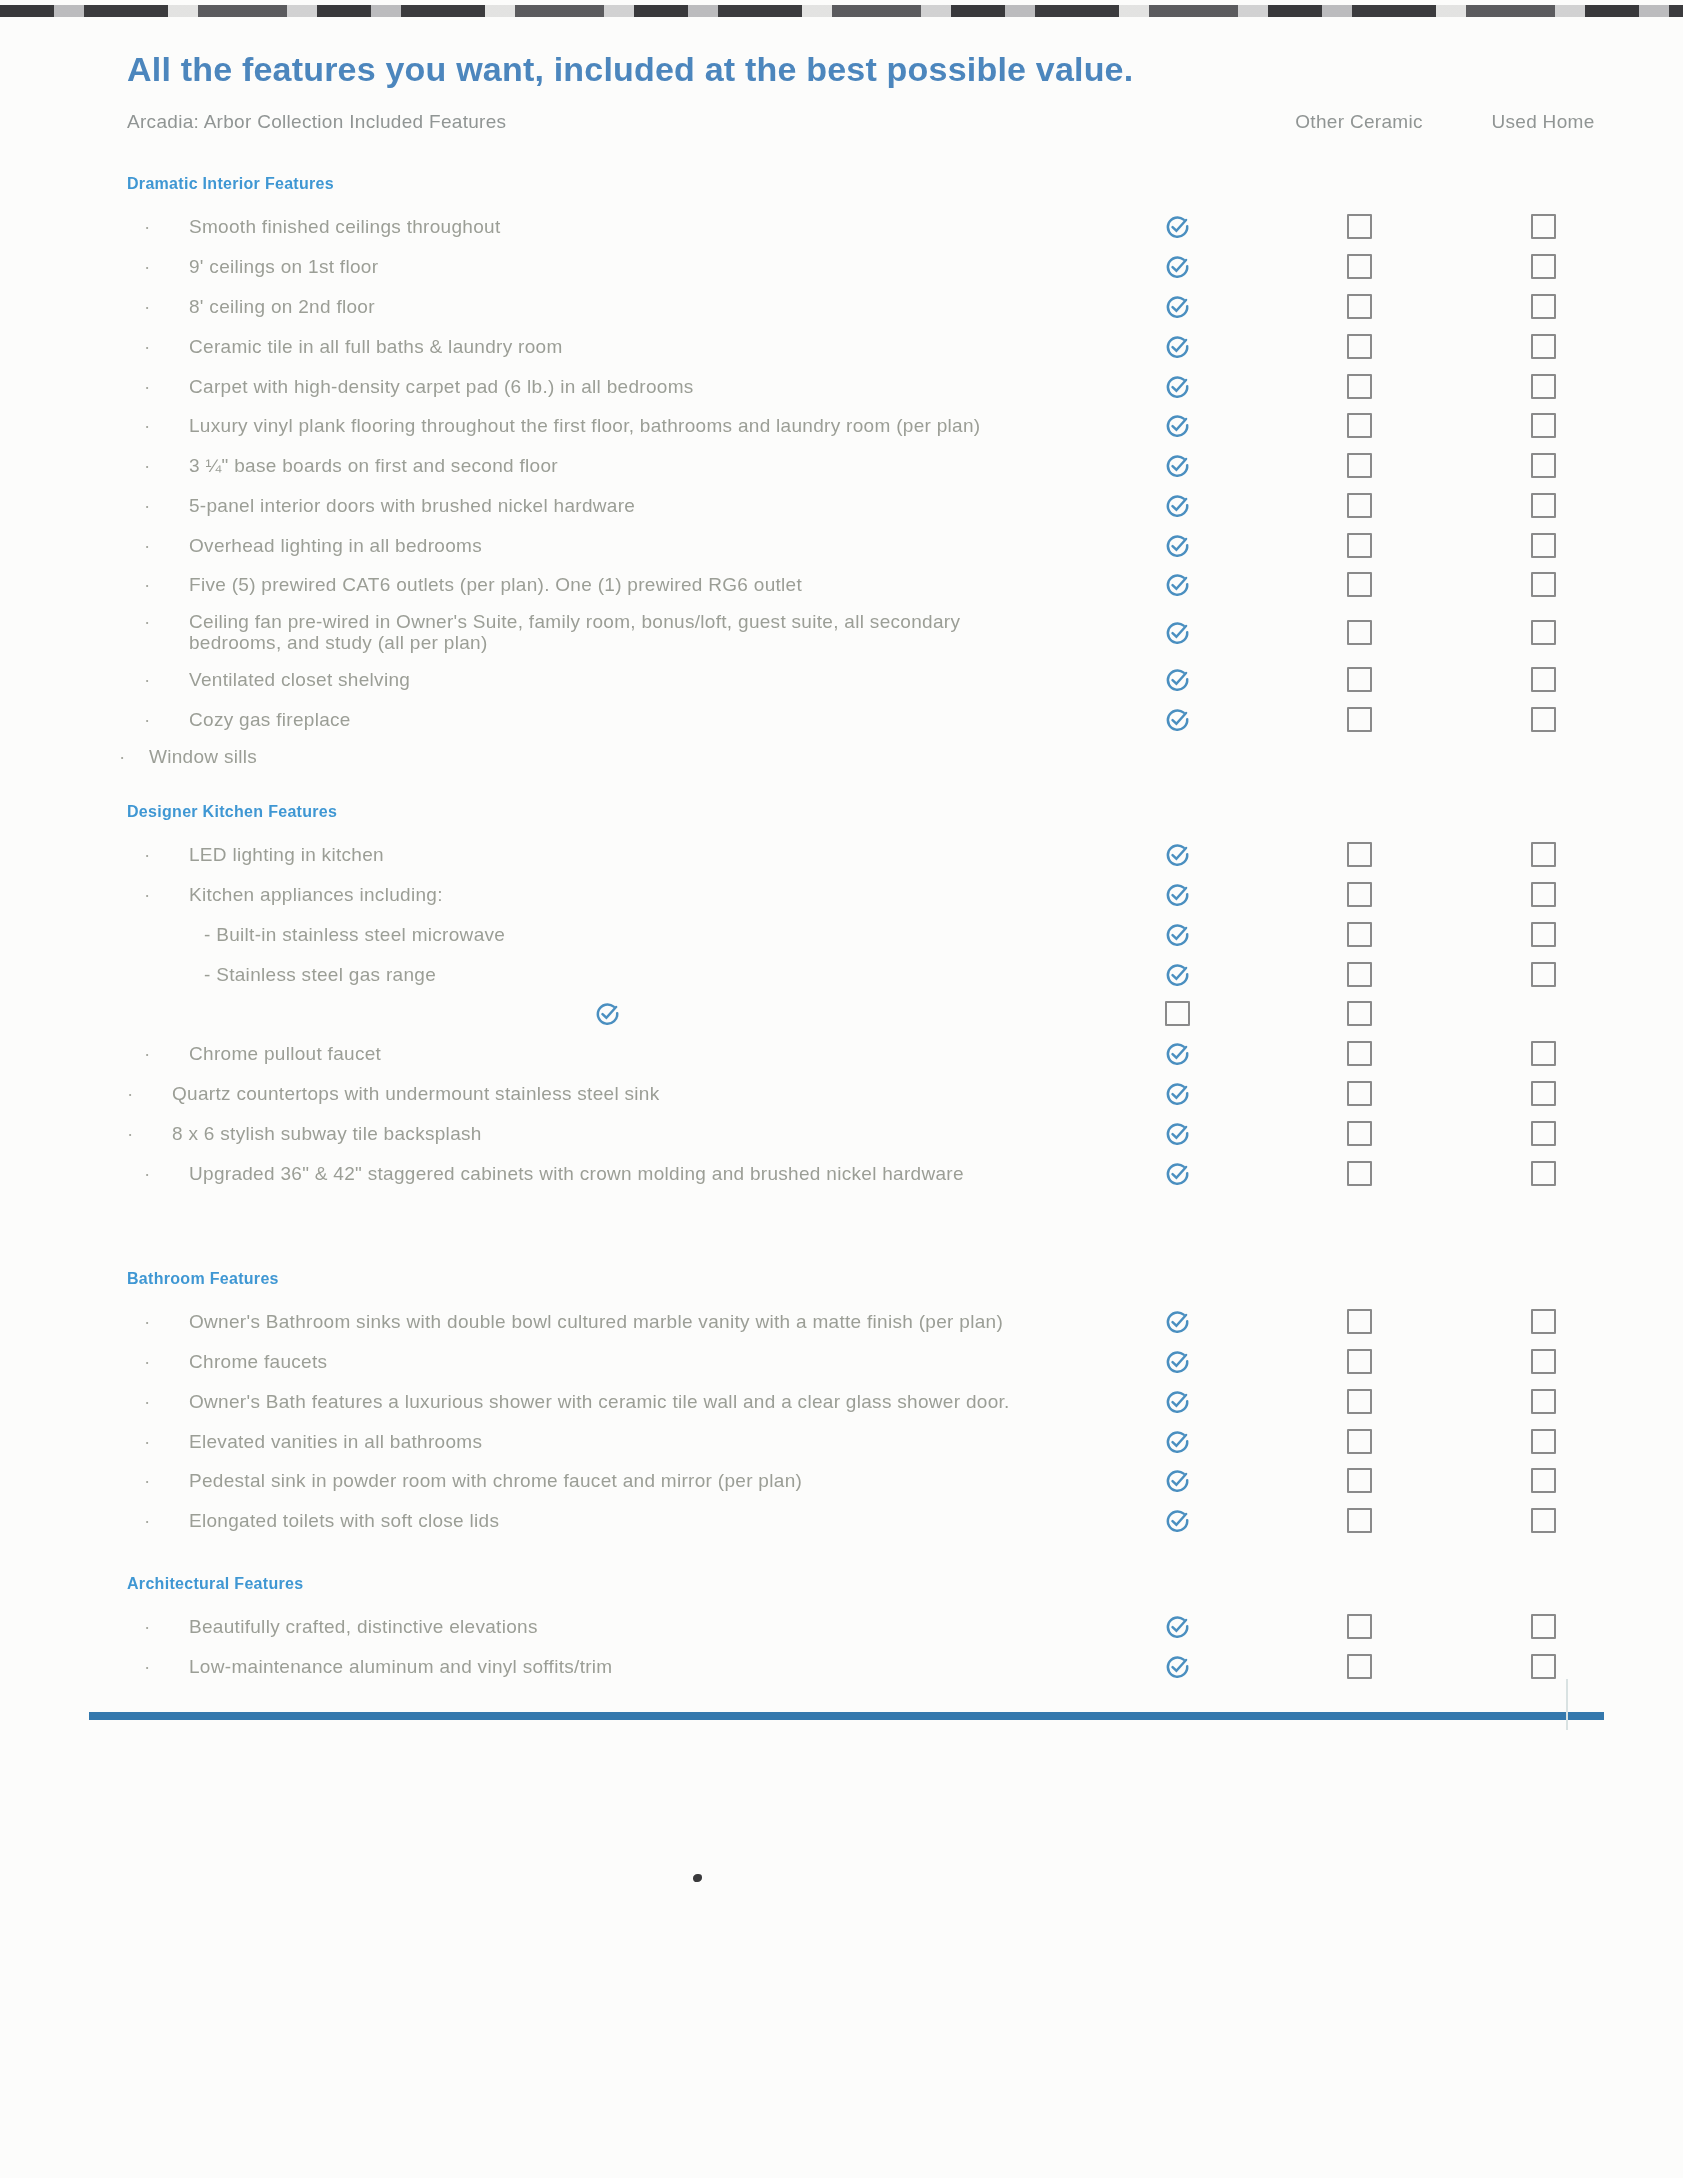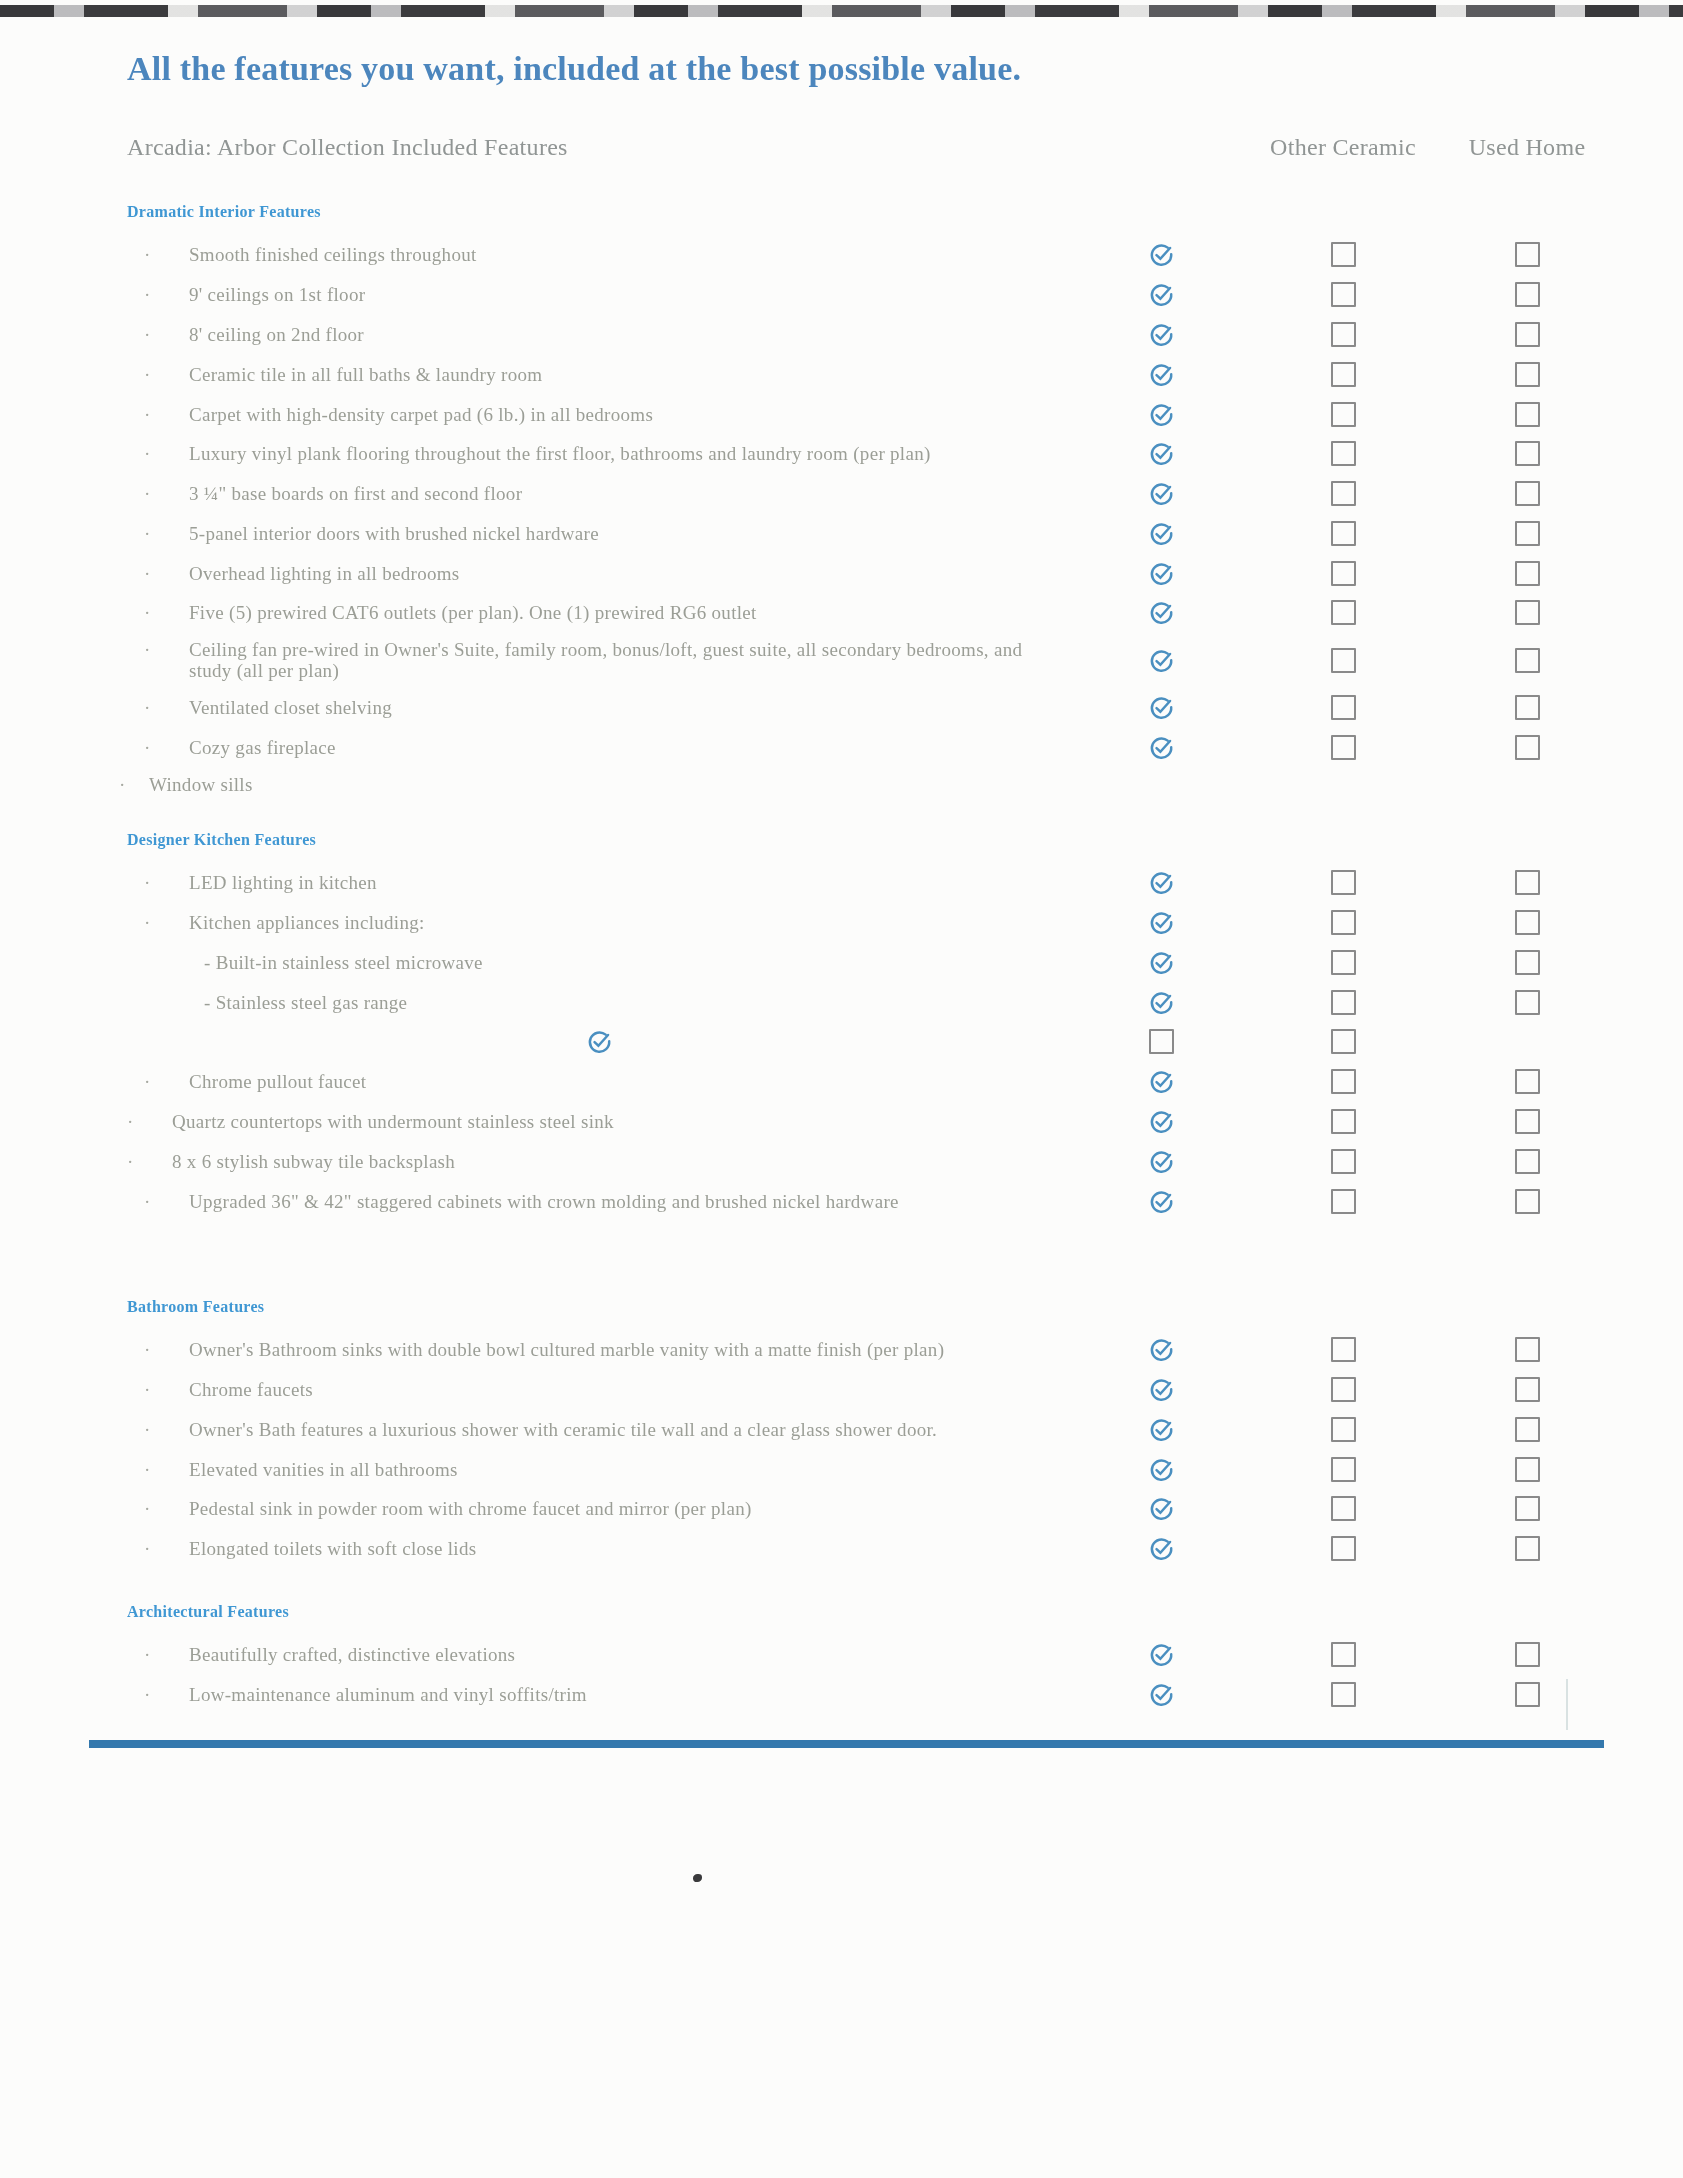--- a/index.html
+++ b/index.html
@@ -5,22 +5,21 @@
   html,body{margin:0;padding:0;}
   body{
     width:1683px;height:2178px;
     background:#fcfcfb;
     font-family:"Liberation Sans", sans-serif;
     position:relative;
     overflow:hidden;
   }
   .page{
     position:relative;
-    padding:0 64px 0 127px;
-    font-family:Liberation Serif, serif;
+    padding:0 48px 0 127px;
   }
   
   .scan-band{
     position:absolute;top:5px;left:0;width:1683px;height:12px;
     background:
       repeating-linear-gradient(90deg,
         rgba(35,35,38,.9) 0 54px, rgba(110,110,115,.45) 54px 84px,
         rgba(25,25,28,.85) 84px 168px, rgba(150,150,150,.25) 168px 198px,
         rgba(50,50,55,.8) 198px 287px, rgba(130,130,135,.35) 287px 317px);
     filter:blur(0.6px);
@@ -39,23 +38,23 @@
     font-weight:600;
     letter-spacing:0.2px;
     color:var(--accent-blue);
   }
   .grid{
     display:grid;
     grid-template-columns:1fr 180px 184px 184px;
     align-items:center;
   }
   .header-row{
-    margin-top:46px;
+    margin-top:22px;
     color:var(--muted-gray);
-    font-size:24px;
+    font-size:19px;
     letter-spacing:0.3px;
   }
   .col-head{ text-align:center; }
   .section-heading{
     margin:42px 0 14px;
     font-size:16px;
     font-weight:600;
     letter-spacing:0.3px;
     color:var(--section-blue);
   }

